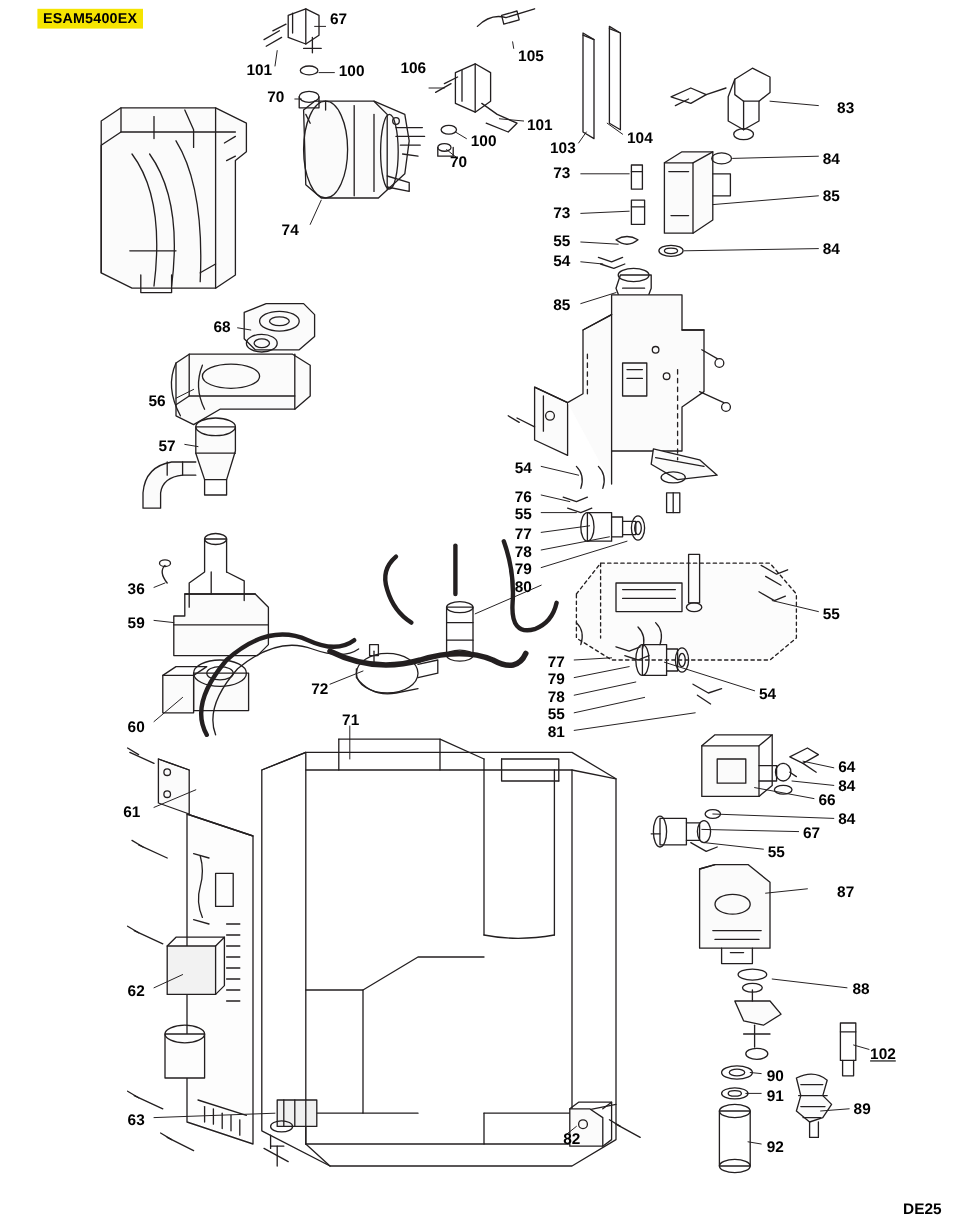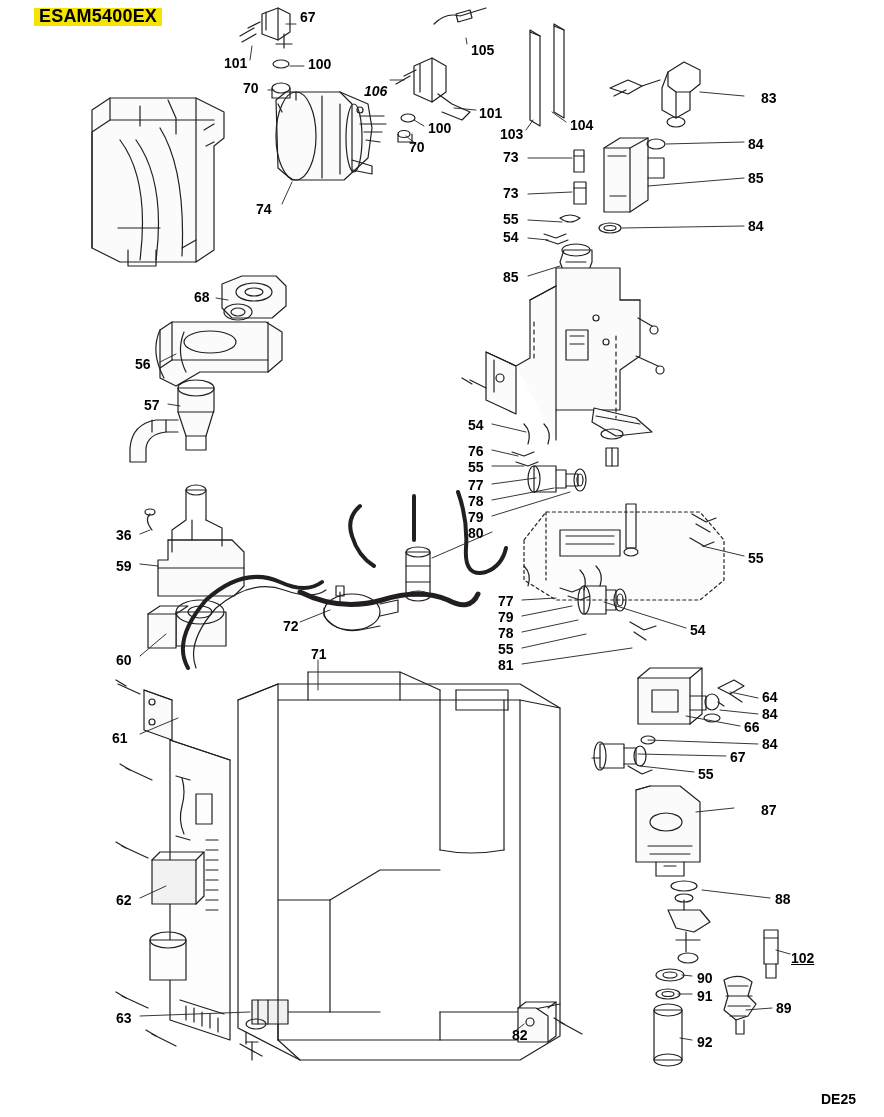--- a/index.html
+++ b/index.html
@@ -23,21 +23,21 @@
     top: 0;
     width: 884px;
     height: 1117px;
   }
   .model-badge {
     position: absolute;
     left: 34px;
     top: 8px;
     background: #f5e400;
     color: #000000;
-    font-size: 18px;
+    font-size: 13px;
     font-weight: bold;
     letter-spacing: 0.2px;
     padding: 2px 5px 3px 5px;
     line-height: 13px;
     font-family: "Liberation Sans", sans-serif;
   }
   .page-code {
     position: absolute;
     right: 28px;
     bottom: 10px;
@@ -517,21 +517,21 @@
         <path d="M692 1040 L680 1038"></path>
       </g>
     </g>
   </svg>
 
   <div class="callout" style="left:300px; top:10px;">67</div>
   <div class="callout" style="left:471px; top:43px;">105</div>
   <div class="callout" style="left:224px; top:56px;">101</div>
   <div class="callout" style="left:308px; top:57px;">100</div>
   <div class="callout" style="left:243px; top:81px;">70</div>
-  <div class="callout" style="left:364px; top:84px;font-style:italic;">106</div>
+  <div class="callout" style="left:364px; top:54px;">106</div>
   <div class="callout" style="left:748px; top:91px;padding-left:13px;">83</div>
   <div class="callout" style="left:479px; top:106px;">101</div>
   <div class="callout" style="left:500px; top:127px;">103</div>
   <div class="callout" style="left:570px; top:118px;">104</div>
   <div class="callout" style="left:428px; top:121px;">100</div>
   <div class="callout" style="left:409px; top:140px;">70</div>
   <div class="callout" style="left:748px; top:137px;">84</div>
   <div class="callout" style="left:503px; top:150px;">73</div>
   <div class="callout" style="left:748px; top:171px;">85</div>
   <div class="callout" style="left:503px; top:186px;">73</div>

